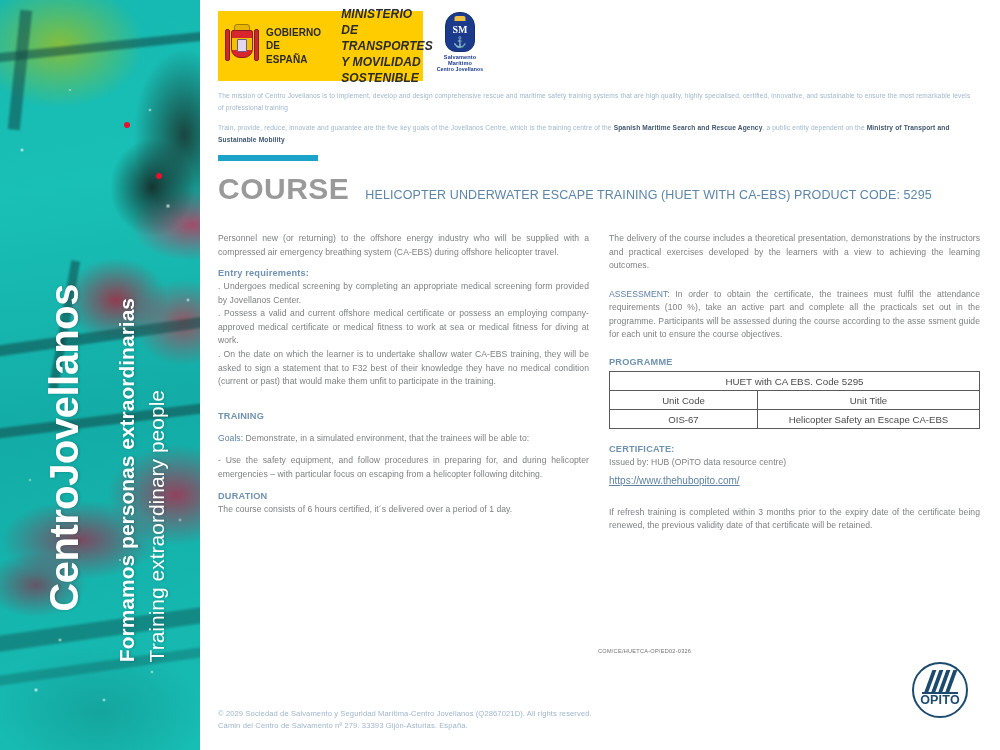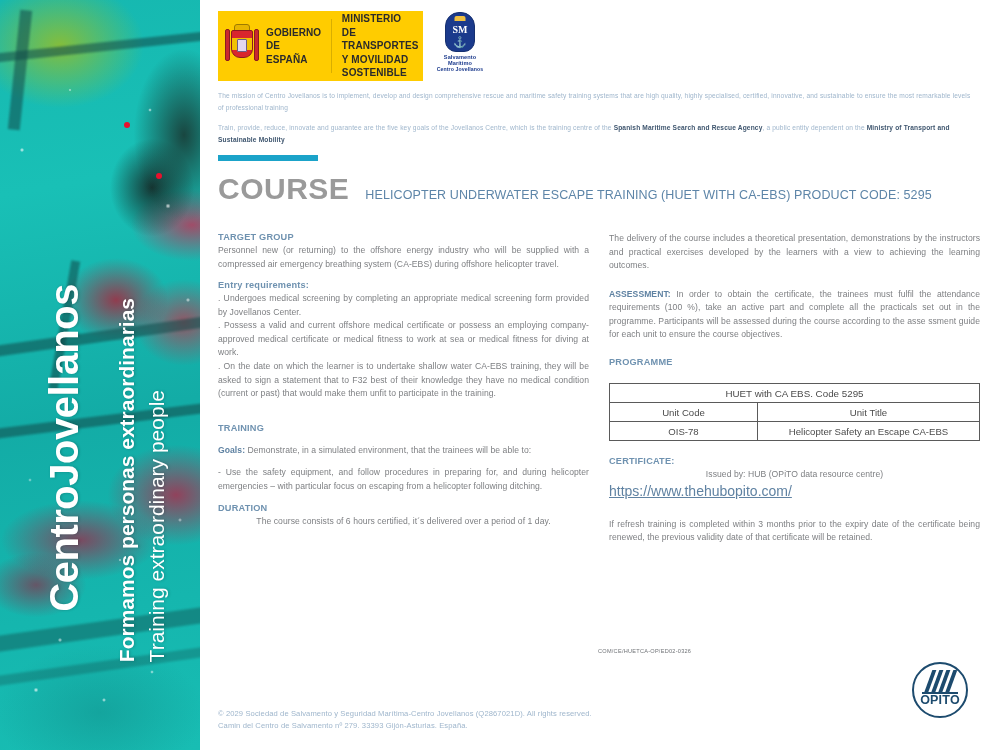--- a/index.html
+++ b/index.html
@@ -101,21 +101,21 @@
   .shield::after{
     content:""; position:absolute; left:50%; top:30%; transform:translateX(-50%);
     width:8px;height:11px;background:#e3d7ef;border:1px solid #6b5e86;border-radius:1px;
   }
   .crown { position:absolute; left:10px; top:1px; width:16px; height:7px;
     background:#e8b500; border:1px solid #9d7a00; border-radius:3px 3px 0 0; }
   .pillar { position:absolute; top:6px; width:5px; height:32px; background:#c9282f; border:1px solid #8a1b20; border-radius:2px;}
   .pl { left:1px; } .pr { right:1px; }
   .gob-txt { font-size: 10px; font-weight:700; color:#2b2b2b; line-height:1.35; letter-spacing:.1px;}
   .sep-line { width:1px; align-self:stretch; background:#d9ae00; margin: 8px 4px; }
-  .min-txt { font-size: 10px; font-weight:700; color:#2b2b2b; line-height:1.35; letter-spacing:.1px; }
+  .min-txt { font-size: 12px; font-weight:700; color:#2b2b2b; line-height:1.35; letter-spacing:.1px;font-style:italic; }
 
   .salva { width: 58px; margin-left: 8px; text-align:center; padding-top:1px;}
   .salva-badge {
     width:30px; height:40px; margin:0 auto;
     background:#1b3a8c; border-radius: 14px 14px 11px 11px;
     position:relative; border:1px solid #16306f;
   }
   .salva-badge::before{
     content:"SM"; position:absolute; left:0; right:0; top:11px;
     color:#fff; font-size:10px; font-weight:700; font-family:"Liberation Serif", serif;
@@ -139,36 +139,36 @@
   .course-row { position:absolute; left: 18px; top: 172px; width: 762px;
      display:flex; align-items:baseline; gap: 16px; }
   .course-word { font-size: 30px; font-weight: 700; color:#9a9a9a; letter-spacing:.5px; }
   .course-title { font-size: 12.5px; color:#5d85a8; letter-spacing:.1px; white-space:nowrap;text-align:center; }
 
   
   .cols { position:absolute; left: 18px; top: 232px; width: 762px; display:flex; gap: 20px; }
   .col { width: 371px; }
   .h-sec { color:#6f92b0; font-size: 9.2px; font-weight:700; letter-spacing:.2px; margin-bottom: 2px; }
   .body-t { color:#7d7f82; font-size: 8.6px; line-height: 1.58; text-align: justify; letter-spacing:.05px; }
-  .body-t.nj { text-align:center; }
+  .body-t.nj { text-align:left; }
   .gap-s { height: 9px; }
   .gap-m { height: 15px; }
   .gap-l { height: 22px; }
-  .inline-h { color:#5f82a2; font-weight:700; }
-
-  
-  .prog-table { width: 371px; border-collapse: collapse; margin-top: 16px; }
+  .inline-h { color:#5f82a2; font-weight:400; }
+
+  
+  .prog-table { width: 371px; border-collapse: collapse; margin-top: 4px; }
   .prog-table td {
     border: 1px solid #5a5a5a; text-align: center;
     font-size: 9.6px; color:#4b4b4b; padding: 3.5px 2px;
     font-family: "Liberation Sans", sans-serif;
   }
   .prog-table .hdr { font-size: 9.8px; }
 
-  .link { color:#5f82a2; text-decoration: underline; font-size:14px;margin-top:32px; }
+  .link { color:#5f82a2; text-decoration: underline; font-size:10px;margin-top:32px; }
 
   .doccode { position:absolute; left: 398px; top: 648px; color:#6f7276; font-size:5.6px; letter-spacing:.25px;}
 
   
   .opito { position:absolute; left: 712px; top: 662px; width:56px; height:56px; }
   .opito-c { width:56px; height:56px; border-radius:50%; border:2px solid #1d4b6e; position:relative; overflow:hidden; background:#fff;}
   .opito-bars { position:absolute; left:14px; top:6px; width:30px; height:24px; }
   .opito-bars i { position:absolute; top:0; width:4px; height:24px; background:#1d4b6e; transform: skewX(-20deg); display:block;}
   .opito-bars i:nth-child(1){ left:0; }
   .opito-bars i:nth-child(2){ left:7px; }
@@ -245,21 +245,20 @@
     <div class="teal-rule"></div>
 
     <div class="course-row">
       <div class="course-word">COURSE</div>
       <div class="course-title">HELICOPTER UNDERWATER ESCAPE TRAINING (HUET WITH CA-EBS) PRODUCT CODE: 5295</div>
     </div>
 
     <div class="cols">
 
       <div class="col">
-        <div class="h-sec">TARGET GROUP</div>
         <div class="body-t">Personnel new (or returning) to the offshore energy industry who will be supplied with a compressed air emergency breathing system (CA-EBS) during offshore helicopter travel.</div>
 
         <div class="gap-s"></div>
         <div class="h-sec">Entry requirements:</div>
         <div class="body-t">. Undergoes medical screening by completing an appropriate medical screening form provided by Jovellanos Center.</div>
         <div class="body-t">. Possess a valid and current offshore medical certificate or possess an employing company-approved medical certificate or medical fitness to work at sea or medical fitness for diving at work.</div>
         <div class="body-t">. On the date on which the learner is to undertake shallow water CA-EBS training, they will be asked to sign a statement that to F32 best of their knowledge they have no medical condition (current or past) that would make them unfit to participate in the training.</div>
 
         <div class="gap-l"></div>
         <div class="h-sec">TRAINING</div>
@@ -284,21 +283,21 @@
         <table class="prog-table">
           <tbody>
             <tr>
               <td class="hdr" colspan="2">HUET with CA EBS. Code 5295</td>
             </tr>
             <tr>
               <td style="width:40%">Unit Code</td>
               <td style="width:60%">Unit Title</td>
             </tr>
             <tr>
-              <td>OIS-78</td>
+              <td>OIS-67</td>
               <td>Helicopter Safety an Escape CA-EBS</td>
             </tr>
           </tbody>
         </table>
 
         <div class="gap-m"></div>
         <div class="h-sec">CERTIFICATE:</div>
         <div class="body-t nj">Issued by: HUB (OPiTO data resource centre)</div>
         <a class="link" href="#">https://www.thehubopito.com/</a>
 

